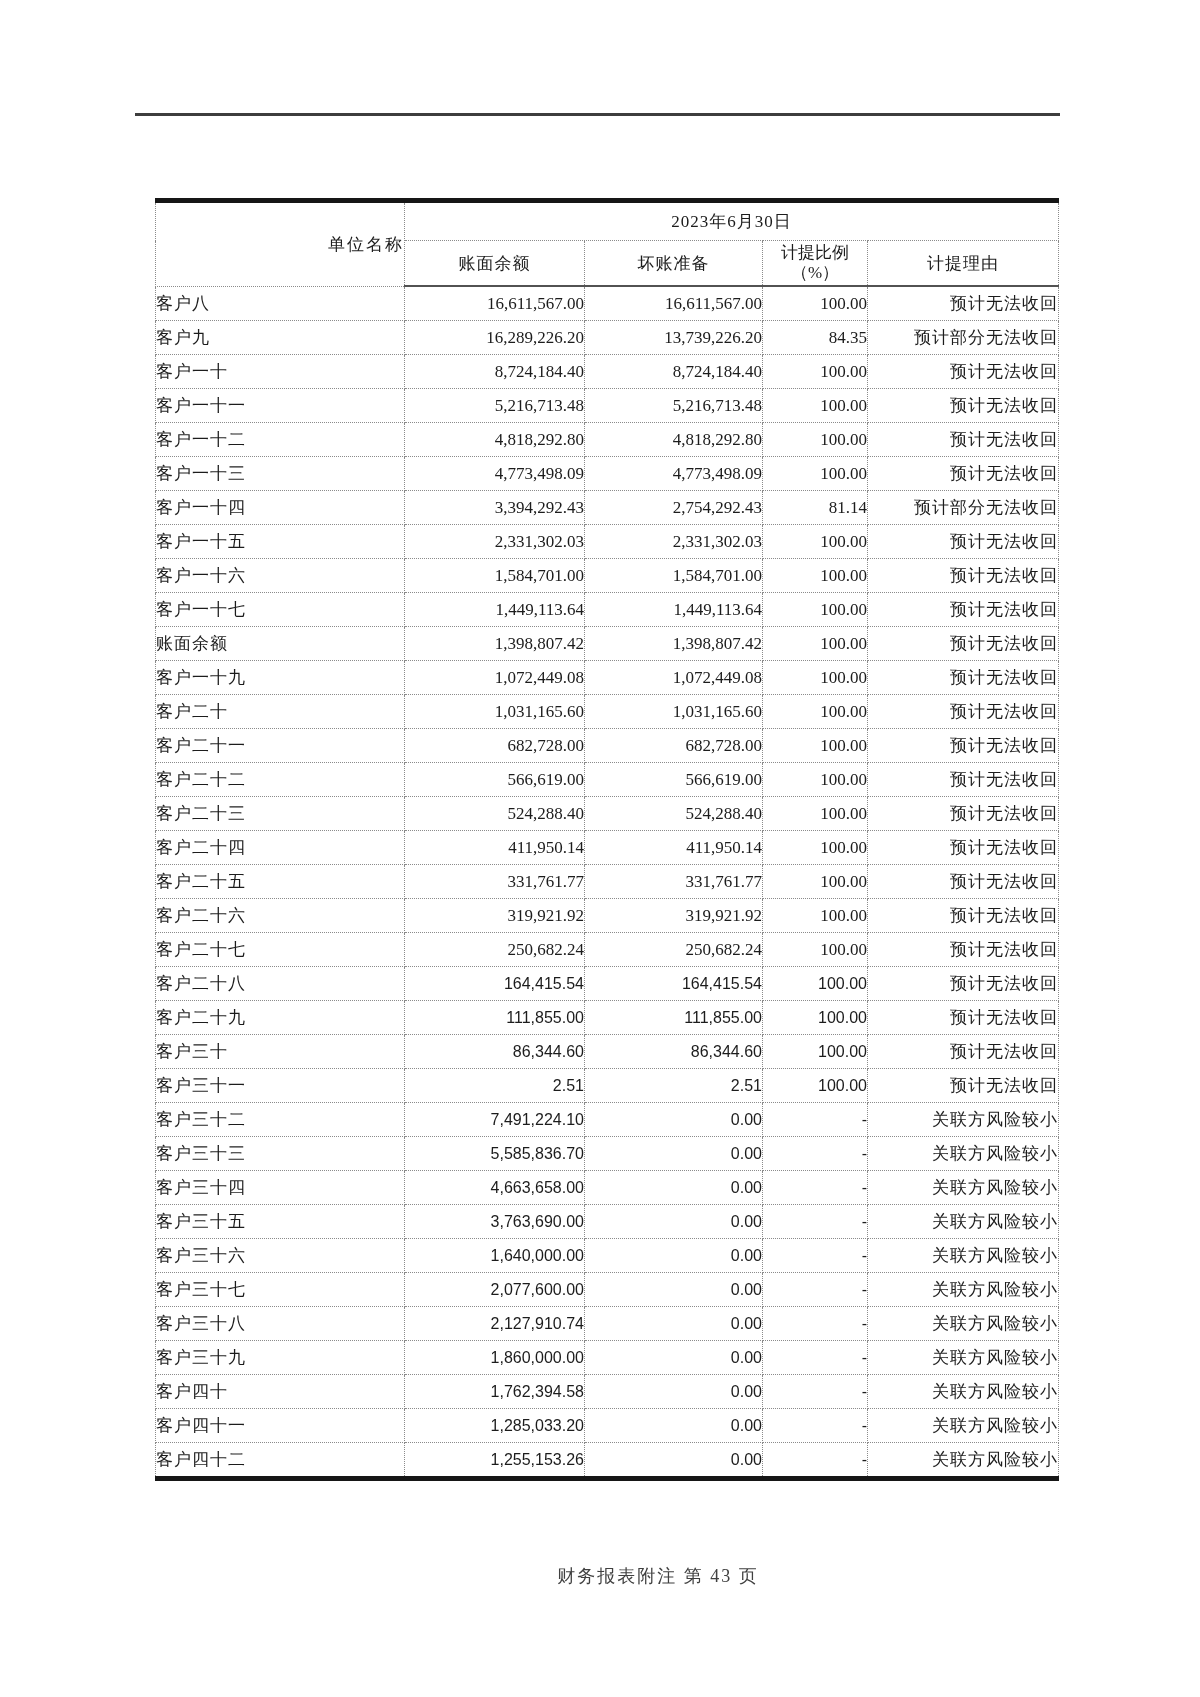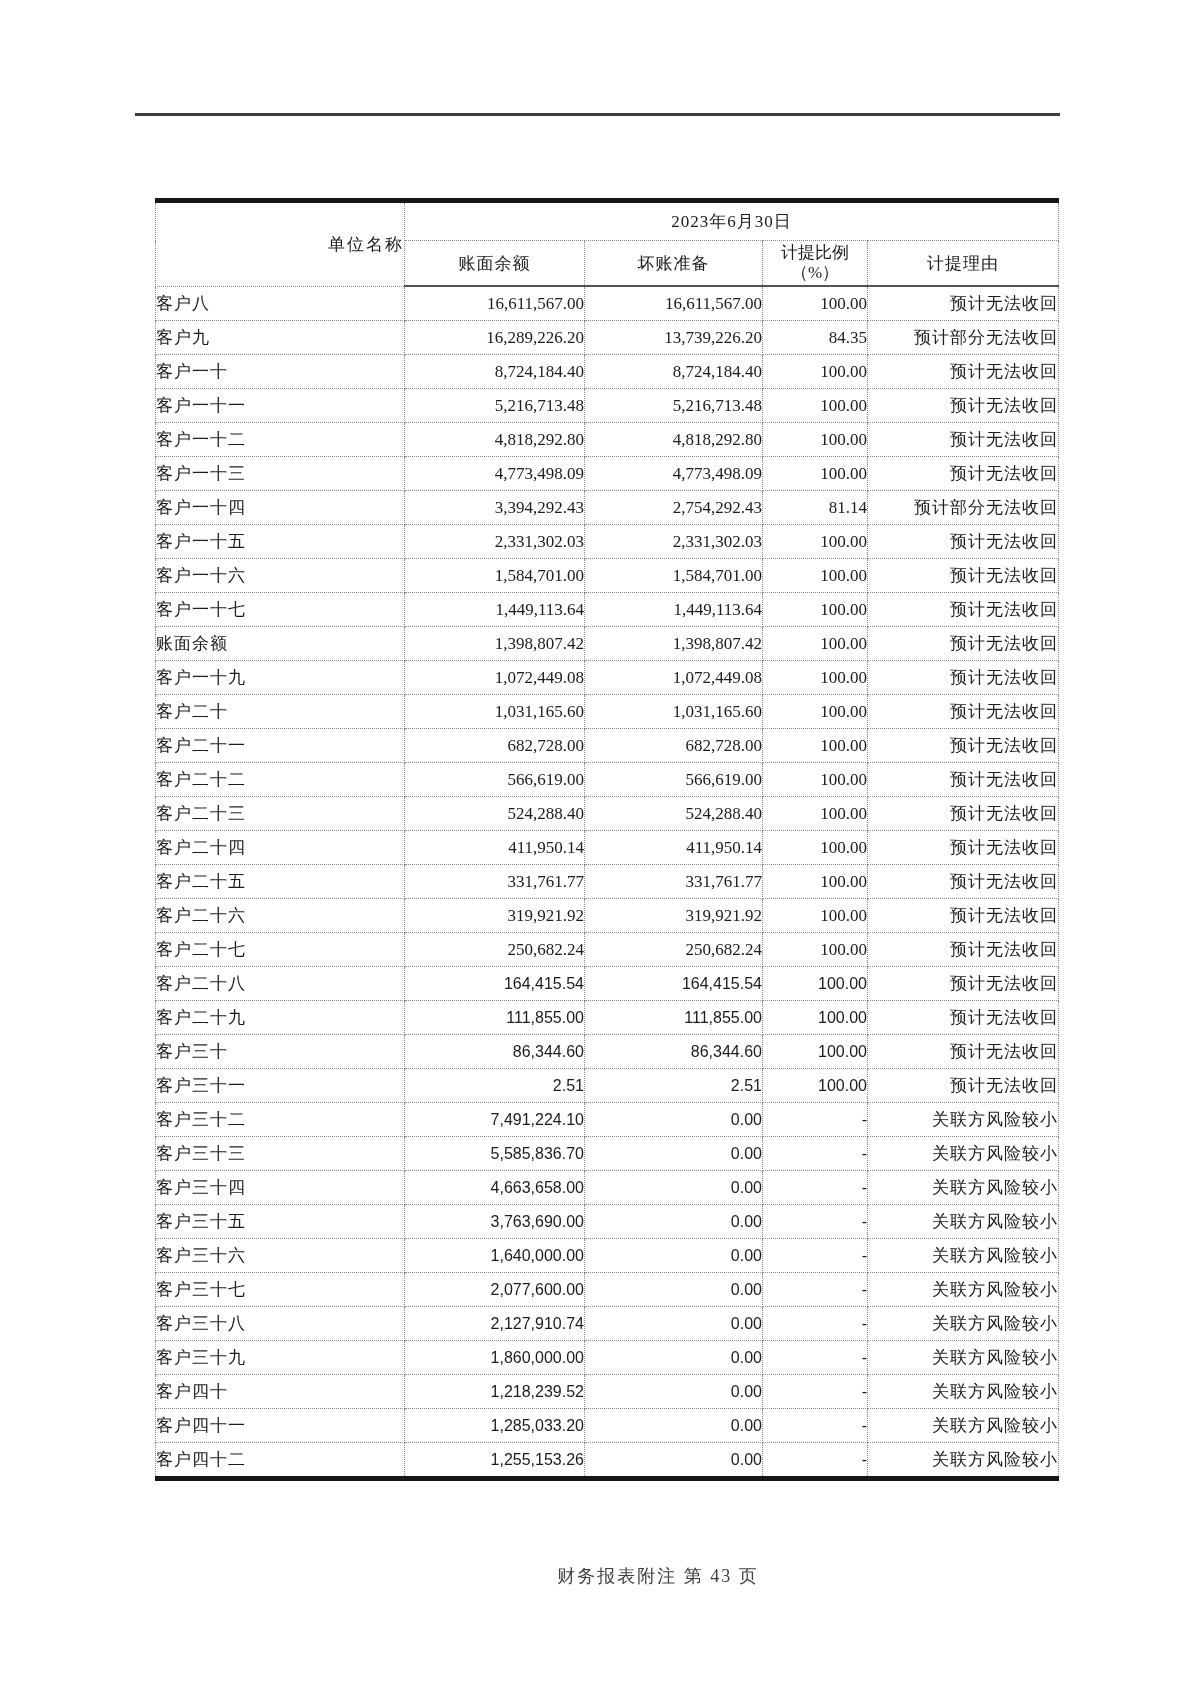--- a/index.html
+++ b/index.html
@@ -340,21 +340,21 @@
         </tr>
         <tr>
           <td class="c-name">客户三十九</td>
           <td class="c-num">1,860,000.00</td>
           <td class="c-num">0.00</td>
           <td class="c-ratio">-</td>
           <td class="c-reason">关联方风险较小</td>
         </tr>
         <tr>
           <td class="c-name">客户四十</td>
-          <td class="c-num">1,218,239.52</td>
+          <td class="c-num">1,762,394.58</td>
           <td class="c-num">0.00</td>
           <td class="c-ratio">-</td>
           <td class="c-reason">关联方风险较小</td>
         </tr>
         <tr>
           <td class="c-name">客户四十一</td>
           <td class="c-num">1,285,033.20</td>
           <td class="c-num">0.00</td>
           <td class="c-ratio">-</td>
           <td class="c-reason">关联方风险较小</td>

